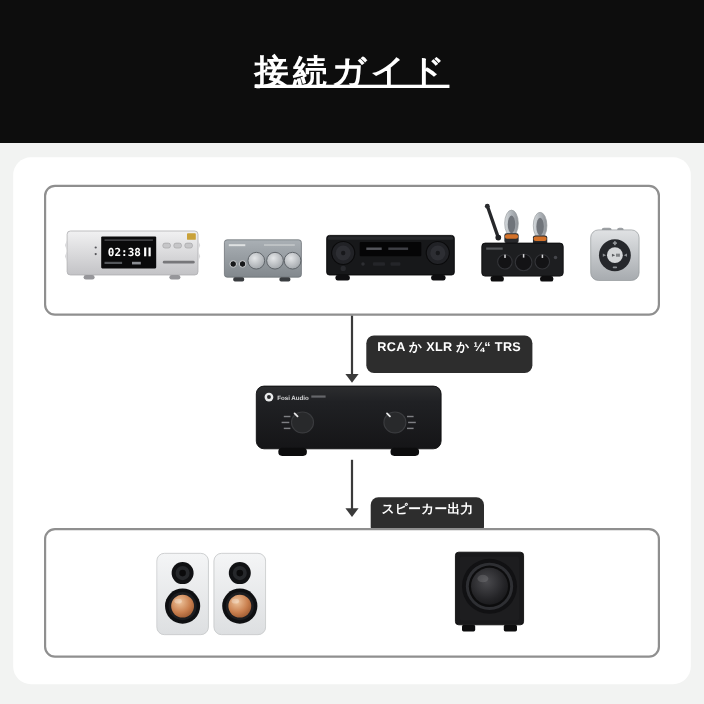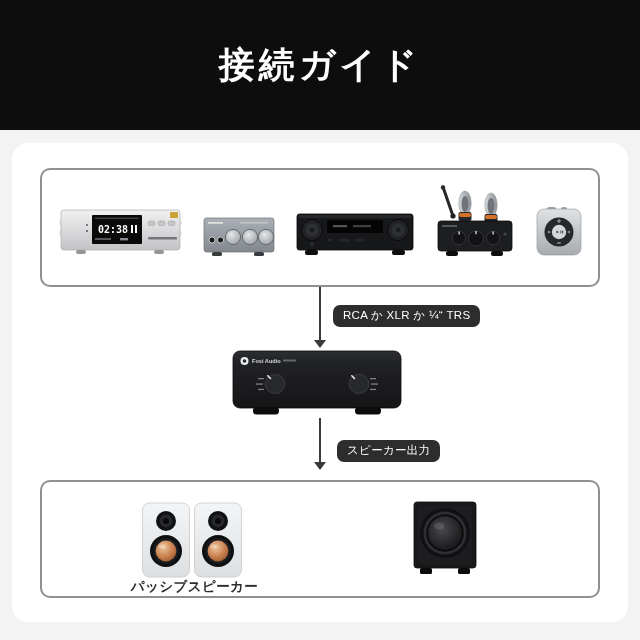--- a/index.html
+++ b/index.html
@@ -6,21 +6,21 @@
   body{
     width:640px;height:640px;position:relative;overflow:hidden;
     background:#f2f3f2;
     font-family:"Liberation Sans","DejaVu Sans",sans-serif;
   }
   .header{
     position:absolute;left:0;top:0;width:640px;height:130px;
     background:#0d0d0d;display:flex;align-items:center;justify-content:center;
   }
   .header .title{
-    color:#ffffff;font-size:36px;font-weight:700;letter-spacing:4px;
+    color:#ffffff;font-size:31px;font-weight:700;letter-spacing:4px;text-decoration:underline;
   }
   .card{
     position:absolute;left:12px;top:143px;width:616px;height:479px;
     background:#ffffff;border-radius:16px;
   }
   .device-box{
     position:absolute;background:#ffffff;
     border:2px solid #8f8f8f;border-radius:10px;box-sizing:border-box;
   }
   .box-top{left:40px;top:168px;width:560px;height:119px;}
@@ -41,25 +41,25 @@
   .arrow-line-2{top:418px;height:45px;}
   .arrow-head{
     position:absolute;left:314px;width:0;height:0;
     border-left:6px solid transparent;border-right:6px solid transparent;
     border-top:8px solid #3a3a3a;
   }
   .arrow-head-1{top:340px;}
   .arrow-head-2{top:462px;}
   .conn-badge{
     position:absolute;background:#2d2d2d;color:#ffffff;
-    font-size:11.5px;font-weight:400;letter-spacing:0.3px;
-    padding:3px 10px 4px;border-radius:7px;white-space:nowrap;
+    font-size:11.5px;font-weight:700;letter-spacing:0.3px;
+    padding:3px 10px 16px;border-radius:7px;white-space:nowrap;
   }
   .badge-input{left:333px;top:305px;}
-  .badge-output{left:337px;top:440px;}
+  .badge-output{left:337px;top:452px;}
   .amp-wrap{position:absolute;left:231px;top:348px;width:172px;height:70px;}
   .spk-wrap{position:absolute;left:100px;top:20px;width:100px;height:76px;}
   .sub-wrap{position:absolute;left:371px;top:18px;width:64px;height:76px;}
   svg{display:block;}
 </style>
 </head>
 <body>
 
 <div class="header">
   <div class="title">接続ガイド</div>
@@ -287,14 +287,13 @@
       <circle cx="32" cy="33" r="25" fill="#111113"></circle>
       <circle cx="32" cy="33" r="21.5" fill="#2e2f33"></circle>
       <circle cx="32" cy="33" r="18.8" fill="#0c0c0d"></circle>
       <circle cx="32" cy="33" r="16.8" fill="url(#g-cone)"></circle>
       <ellipse cx="26" cy="26" rx="5" ry="3.4" fill="#ffffff" opacity="0.12"></ellipse>
       <rect x="7" y="68" width="12" height="6" rx="1.5" fill="#0c0c0d"></rect>
       <rect x="45" y="68" width="12" height="6" rx="1.5" fill="#0c0c0d"></rect>
     </svg>
   </div>
 
-  <div class="caption caption-bl">パッシブスピーカー</div>
 </div>
 
 </body></html>

